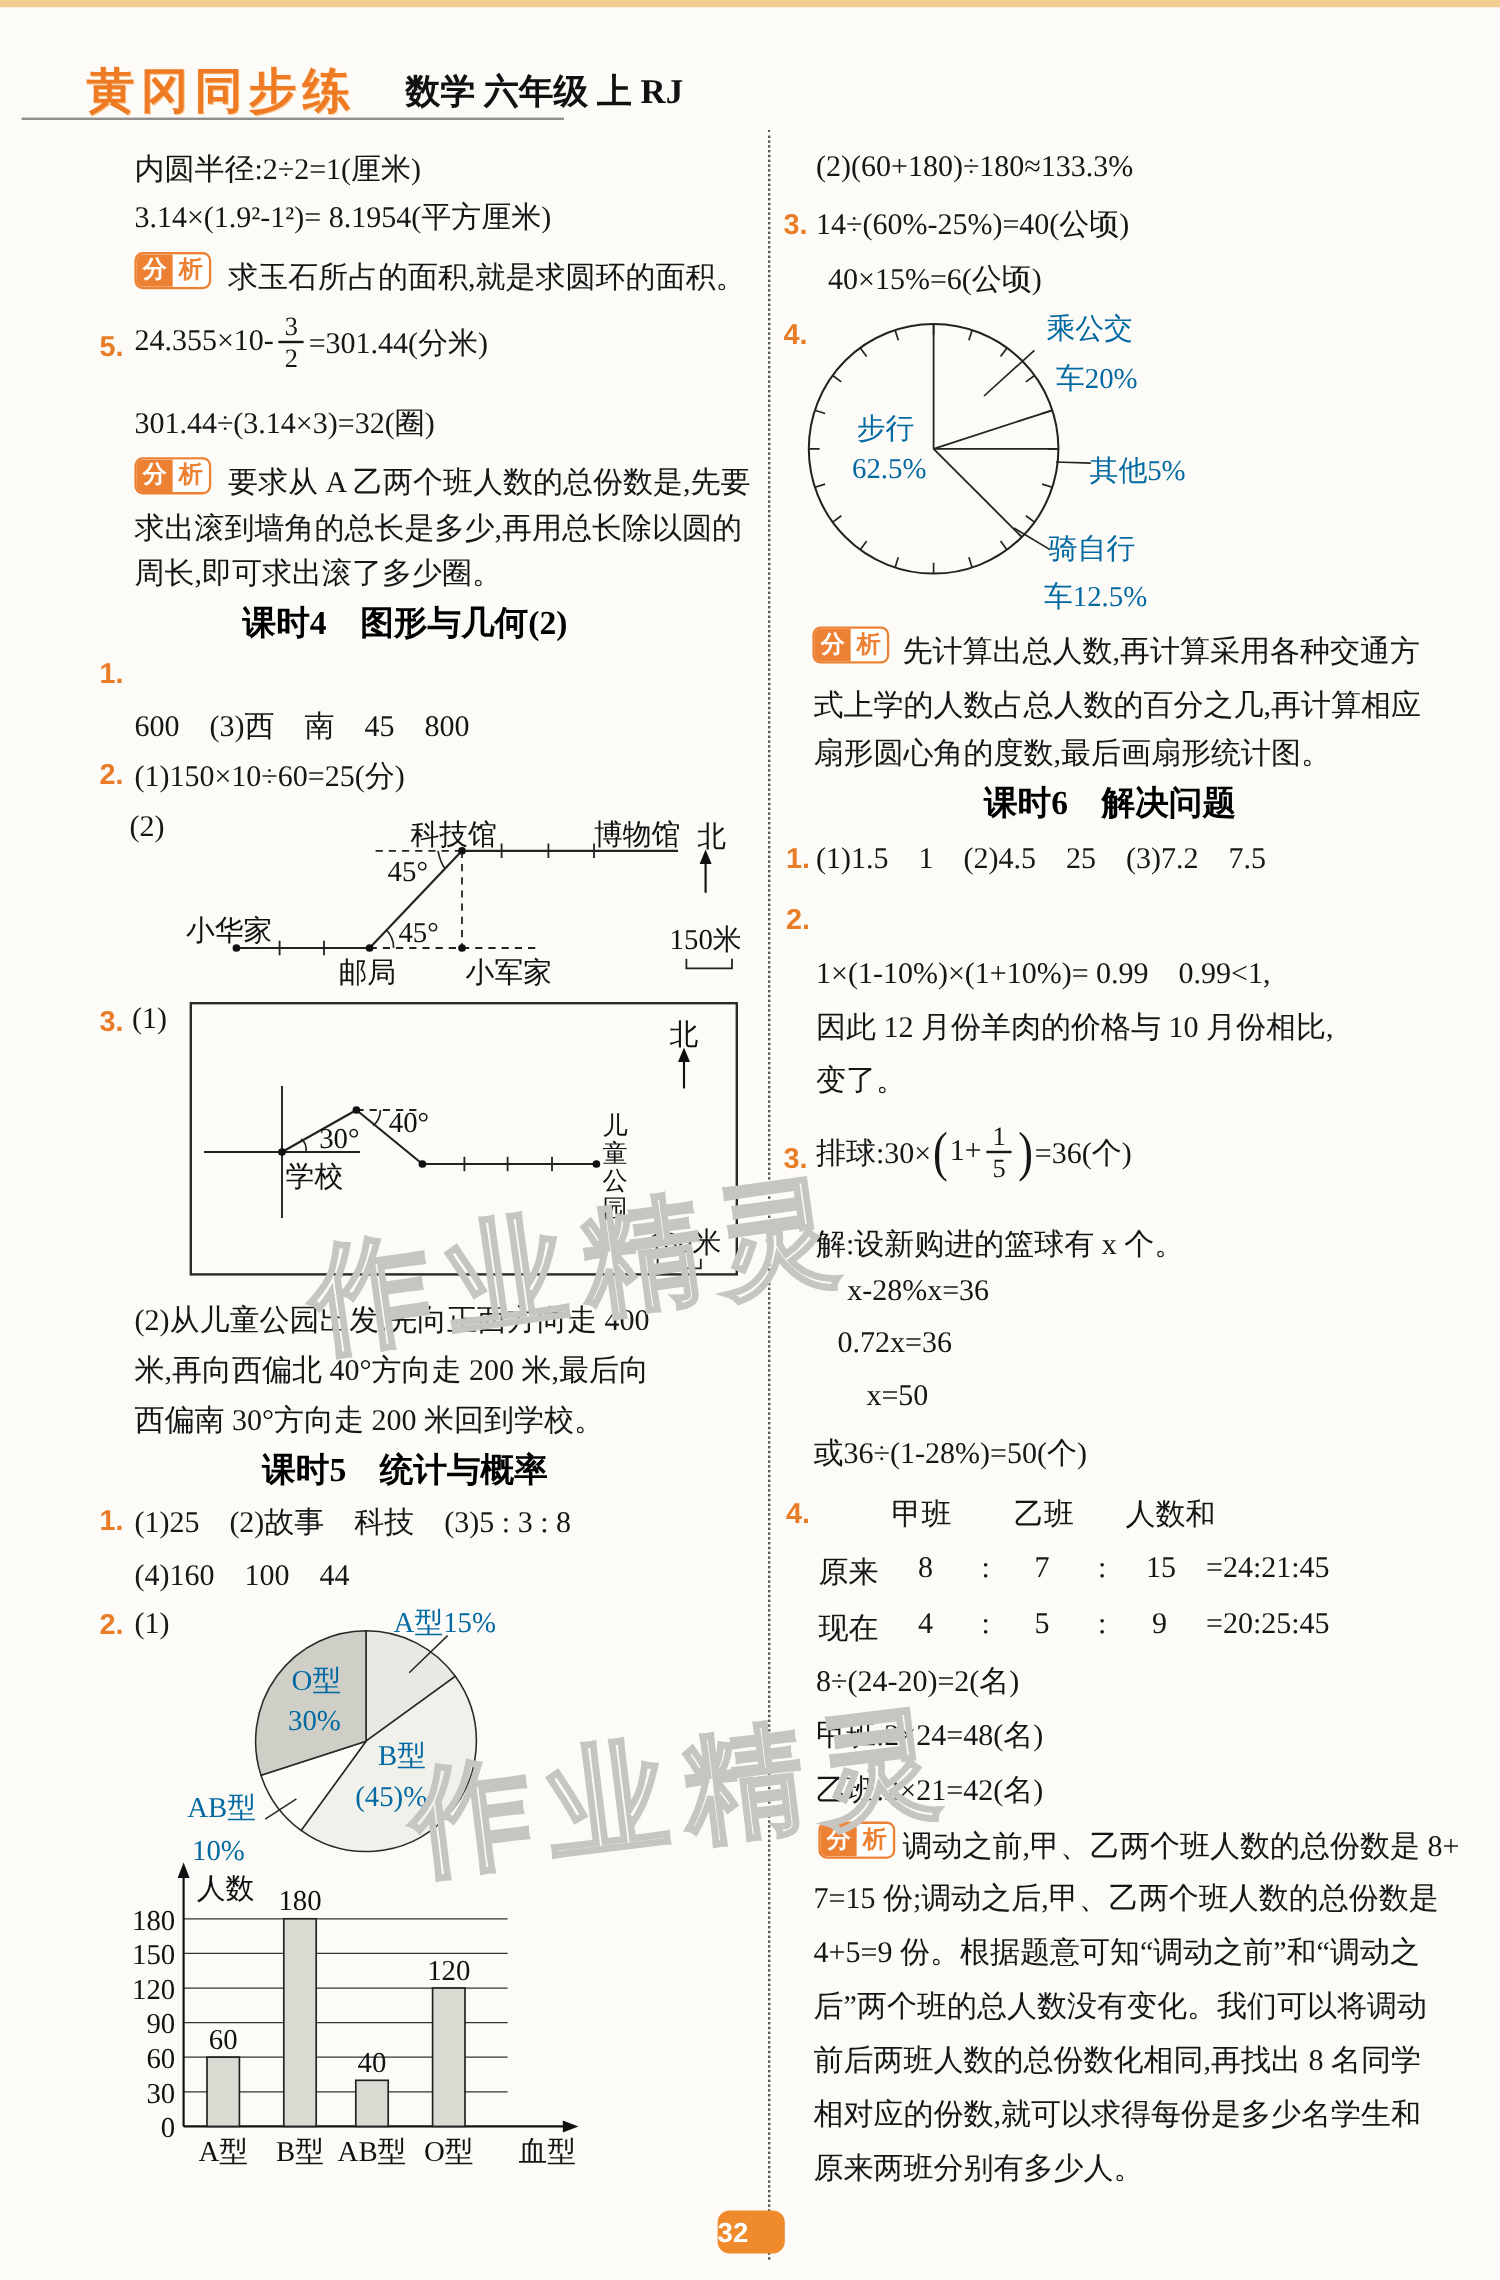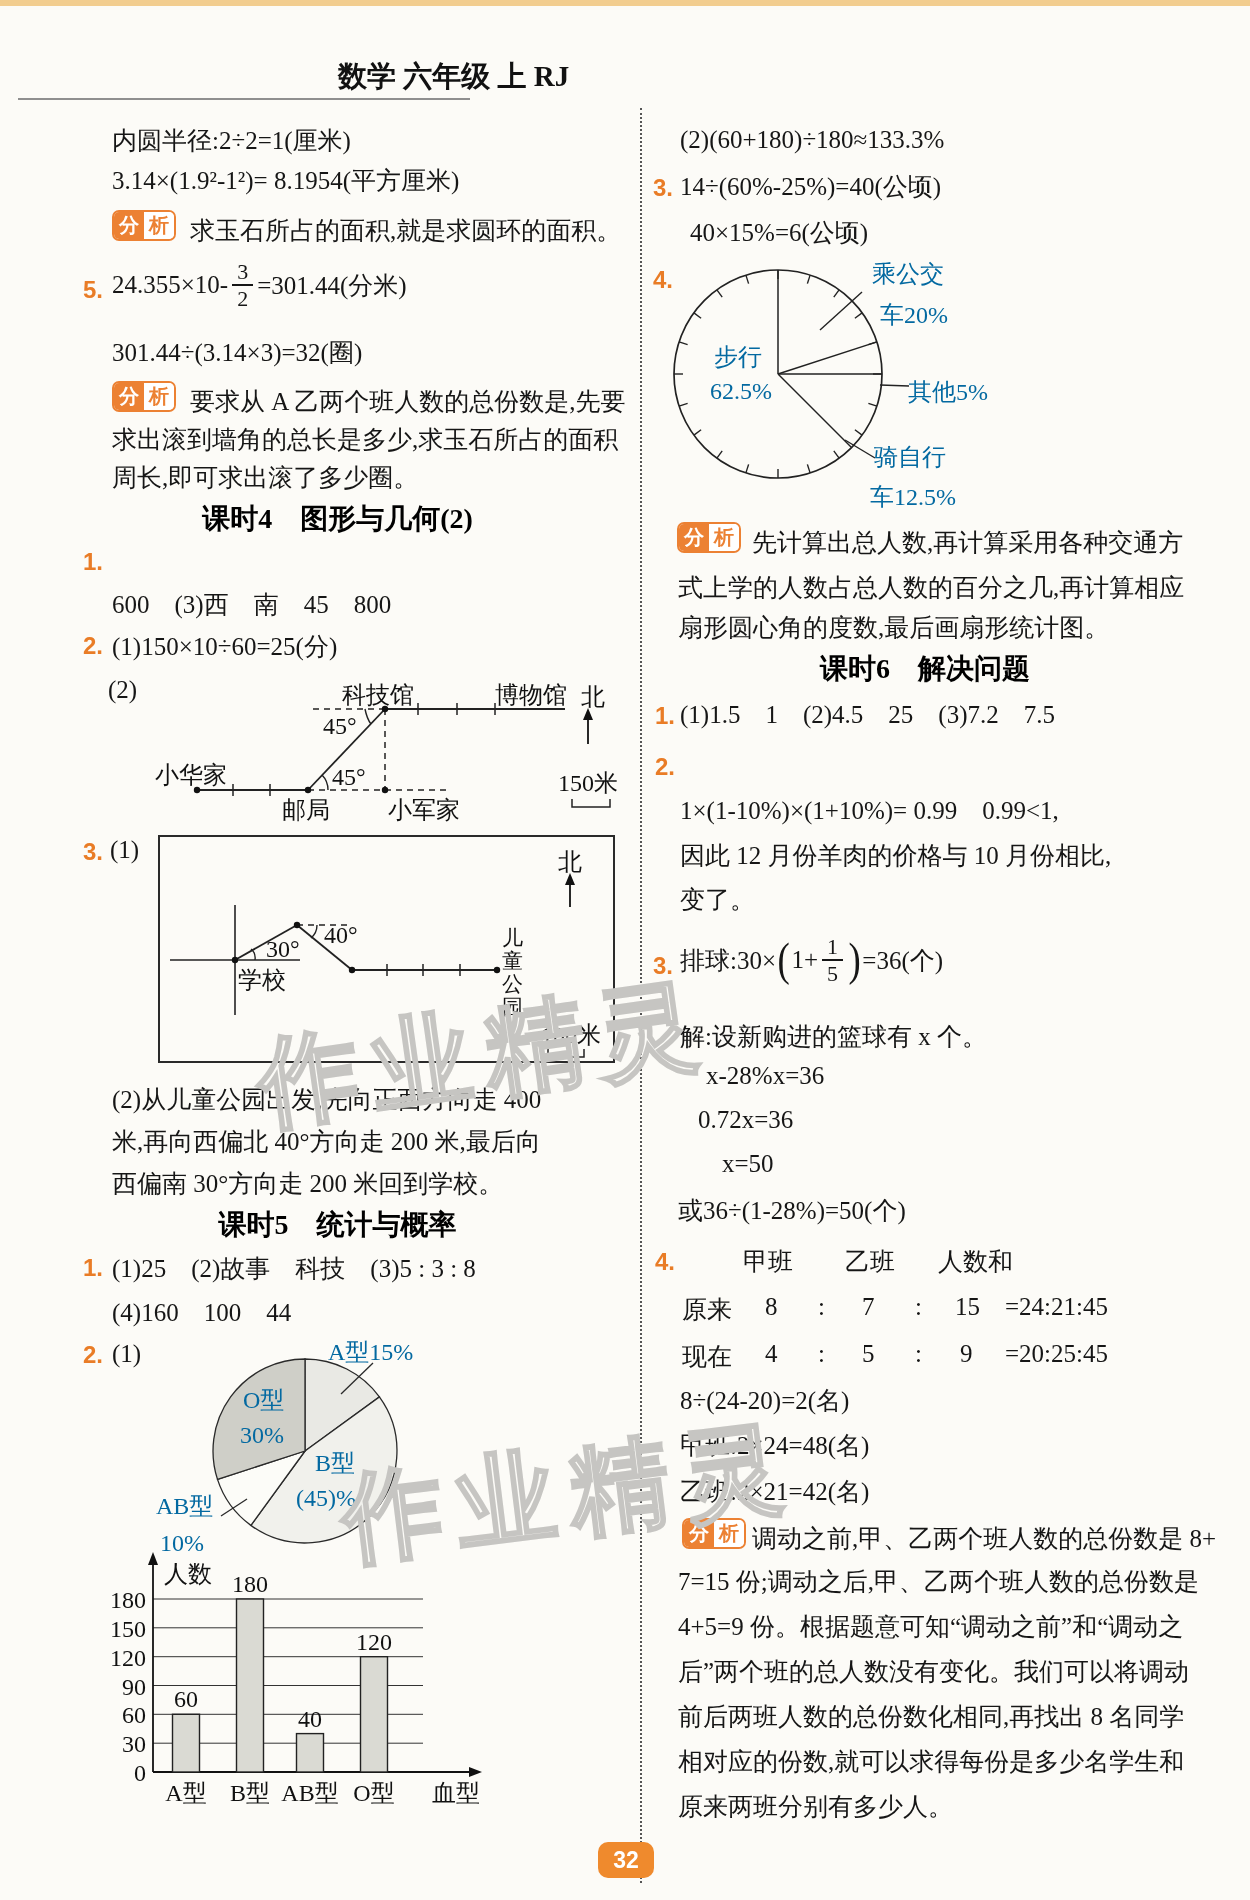--- a/index.html
+++ b/index.html
@@ -19,28 +19,29 @@
   .eqrow{position:absolute;display:flex;align-items:center;font-size:25px;color:#161616;white-space:nowrap}
   .frac{display:inline-flex;flex-direction:column;align-items:center;font-size:22px;line-height:1.15;margin:0 4px}
   .frac .fn{padding:0 5px}
   .frac .fd{border-top:2px solid #161616;padding:0 5px}
   .bp{font-size:46px;font-weight:400;line-height:1;transform:scaleX(.8)}
   svg text{font-family:"Liberation Serif","DejaVu Serif",serif;fill:#111;font-size:24px}
   svg text.small{font-size:21px}
   .plabel{position:absolute;font-size:24px;color:#0369a1;white-space:nowrap;z-index:3}
   .dbox{position:absolute;border:2px solid #2a2a2a;background:transparent}
   .wm{position:absolute;z-index:5;font-size:100px;font-weight:bold;letter-spacing:14px;color:rgba(255,255,255,0.05);-webkit-text-stroke:2.5px #c6c5c2;pointer-events:none;font-family:"Liberation Sans","DejaVu Sans",sans-serif;white-space:nowrap}
-  .badge{position:absolute;left:598px;top:1842px;width:56px;height:36px;background:#ef8a2d;border-radius:10px;color:#fff;font-size:23px;font-weight:bold;text-align:center;line-height:36px;font-family:"Liberation Sans","DejaVu Sans",sans-serif}
+  .badge{position:absolute;left:598px;top:1842px;width:56px;height:36px;background:#ef8a2d;border-radius:10px;color:#fff;font-size:23px;font-weight:bold;text-align:left;line-height:36px;font-family:"Liberation Sans","DejaVu Sans",sans-serif}
 </style>
 </head>
 <body>
 
 <div class="page">
   <div class="strip"></div>
 
+  <div class="logo">黄冈同步练</div>
   <div class="subtitle">数学 六年级 上 RJ</div>
   <div class="hrule"></div>
   <div class="divider"></div>
 
   <div class="ln" style="left:112px;top:124px">内圆半径:2÷2=1(厘米)</div>
   <div class="ln" style="left:112px;top:164px">3.14×(1.9²-1²)= 8.1954(平方厘米)</div>
 
   <span class="fenxi" style="left:112px;top:210px">
       <span class="fl">分</span>
       <span class="fr">析</span>
@@ -56,21 +57,21 @@
       </span>
     <span>=301.44(分米)</span>
   </div>
   <div class="ln" style="left:112px;top:336px">301.44÷(3.14×3)=32(圈)</div>
 
   <span class="fenxi" style="left:112px;top:381px">
       <span class="fl">分</span>
       <span class="fr">析</span>
     </span>
   <div class="ln" style="left:190px;top:385px">要求从 A 乙两个班人数的总份数是,先要</div>
-  <div class="ln" style="left:112px;top:423px">求出滚到墙角的总长是多少,求玉石所占的面积</div>
+  <div class="ln" style="left:112px;top:423px">求出滚到墙角的总长是多少,再用总长除以圆的</div>
   <div class="ln" style="left:112px;top:461px">周长,即可求出滚了多少圈。</div>
 
   <div class="ttl" style="left:55px;top:500px;width:565px">课时4　图形与几何(2)</div>
 
   <div class="no" style="left:83px;top:548px">1.</div>
   <div class="ln" style="left:112px;top:588px">600　(3)西　南　45　800</div>
 
   <div class="no" style="left:83px;top:632px">2.</div>
   <div class="ln" style="left:112px;top:630px">(1)150×10÷60=25(分)</div>
   <div class="ln" style="left:108px;top:676px">(2)</div>

